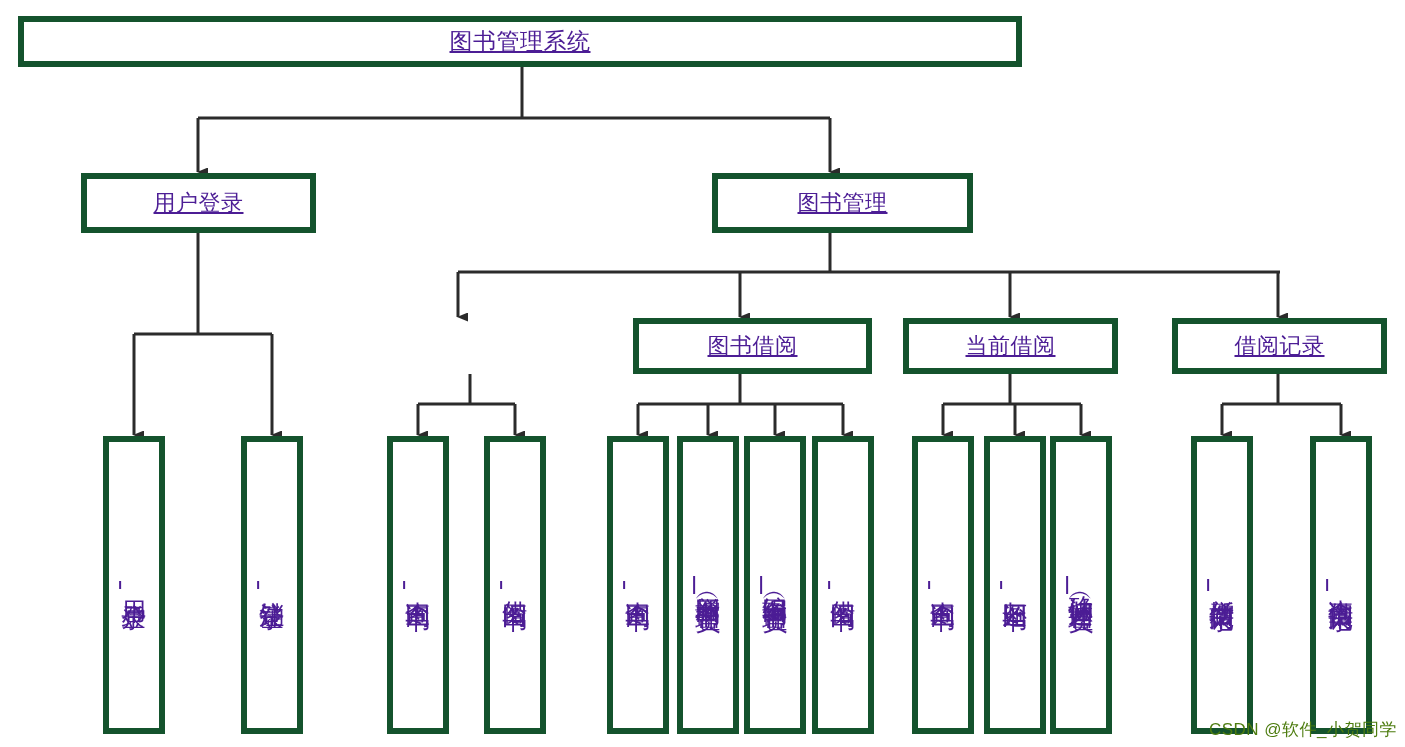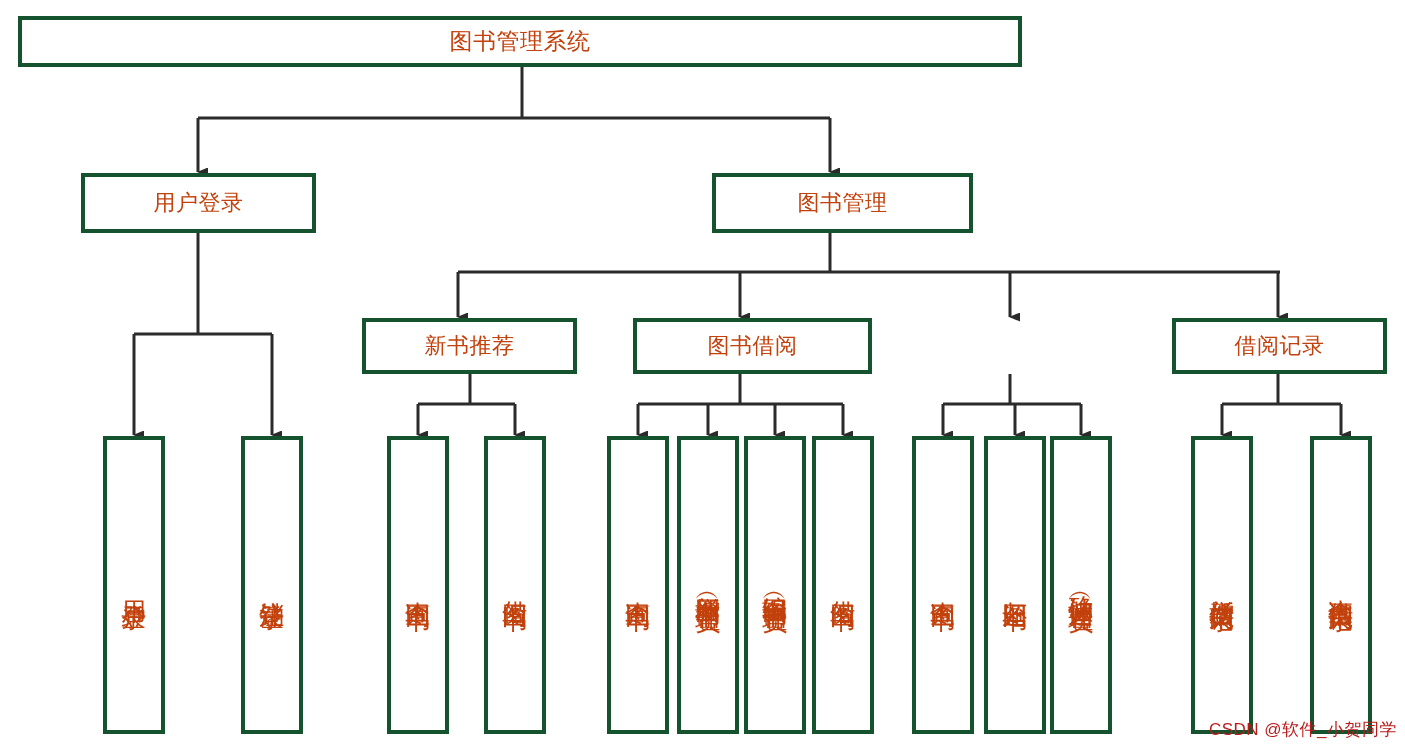--- a/index.html
+++ b/index.html
@@ -21,26 +21,27 @@
   #edges-layer {
     position: absolute;
     left: 0;
     top: 0;
     width: 1405px;
     height: 747px;
   }
   .node {
     position: absolute;
     box-sizing: border-box;
-    border: 4px solid #14532d;
+    border: 6px solid #14532d;
     background: #ffffff;
     display: flex;
     align-items: center;
     justify-content: center;
-    color: #c2410c;
+    color: #4c1d95;
+    text-decoration: underline;
   }
   .node .label {
     display: block;
     text-align: center;
     line-height: 1.18;
     letter-spacing: 0.5px;
   }
   .node-root .label {
     font-size: 23px;
   }
@@ -60,21 +61,21 @@
     font-size: 25px;
     line-height: 1.05;
     letter-spacing: 2px;
     max-height: 268px;
   }
   #watermark {
     position: absolute;
     right: 8px;
     bottom: 6px;
     font-size: 17px;
-    color: #b91c1c;
+    color: #4d7c0f;
     letter-spacing: 0.5px;
     white-space: nowrap;
     pointer-events: none;
   }
 </style>
 </head>
 <body>
 
 <div id="diagram-canvas">
 
@@ -125,25 +126,25 @@
     <span class="label">图书管理系统</span>
   </div>
 
   <div class="node node-l1" style="left: 81px; top: 173px; width: 235px; height: 60px;">
     <span class="label">用户登录</span>
   </div>
   <div class="node node-l1" style="left: 712px; top: 173px; width: 261px; height: 60px;">
     <span class="label">图书管理</span>
   </div>
 
-  <div class="node node-l2" style="left: 362px; top: 318px; width: 215px; height: 56px;">
-    <span class="label">新书推荐</span>
-  </div>
   <div class="node node-l2" style="left: 633px; top: 318px; width: 239px; height: 56px;">
     <span class="label">图书借阅</span>
+  </div>
+  <div class="node node-l2" style="left: 903px; top: 318px; width: 215px; height: 56px;">
+    <span class="label">当前借阅</span>
   </div>
   <div class="node node-l2" style="left: 1172px; top: 318px; width: 215px; height: 56px;">
     <span class="label">借阅记录</span>
   </div>
 
   <div id="leaf-nodes">
       <div class="node node-leaf" style="left: 103px; top: 436px; width: 62px; height: 298px;">
         <span class="label">用户登录</span>
       </div>
       <div class="node node-leaf" style="left: 241px; top: 436px; width: 62px; height: 298px;">

